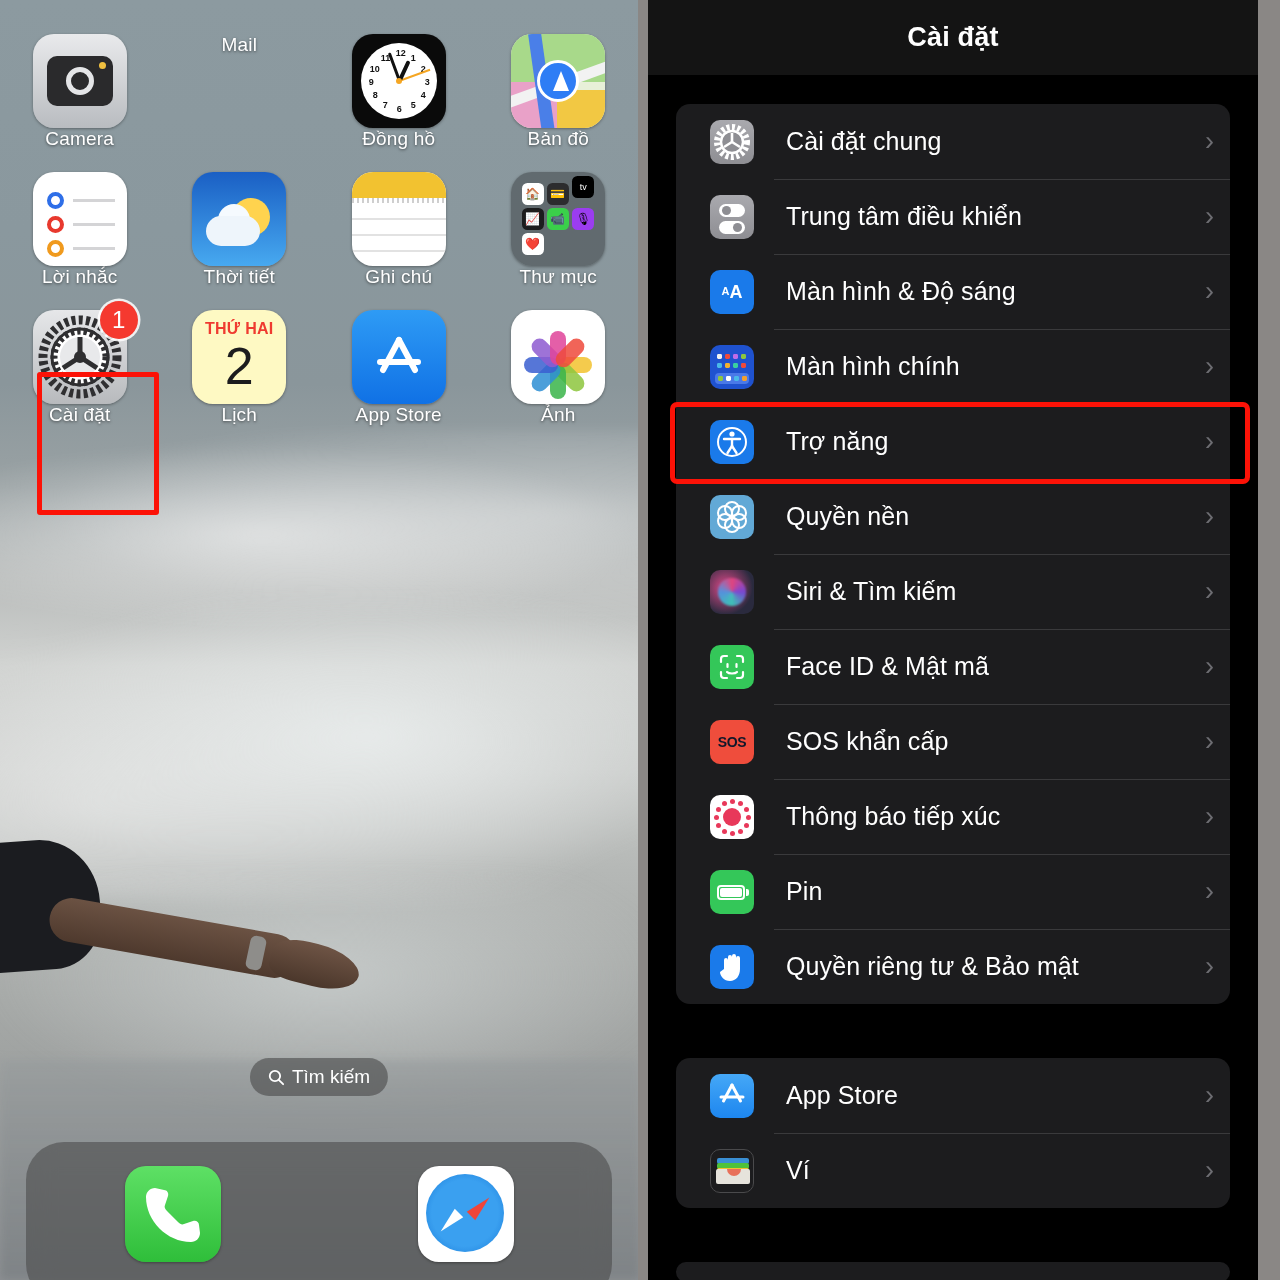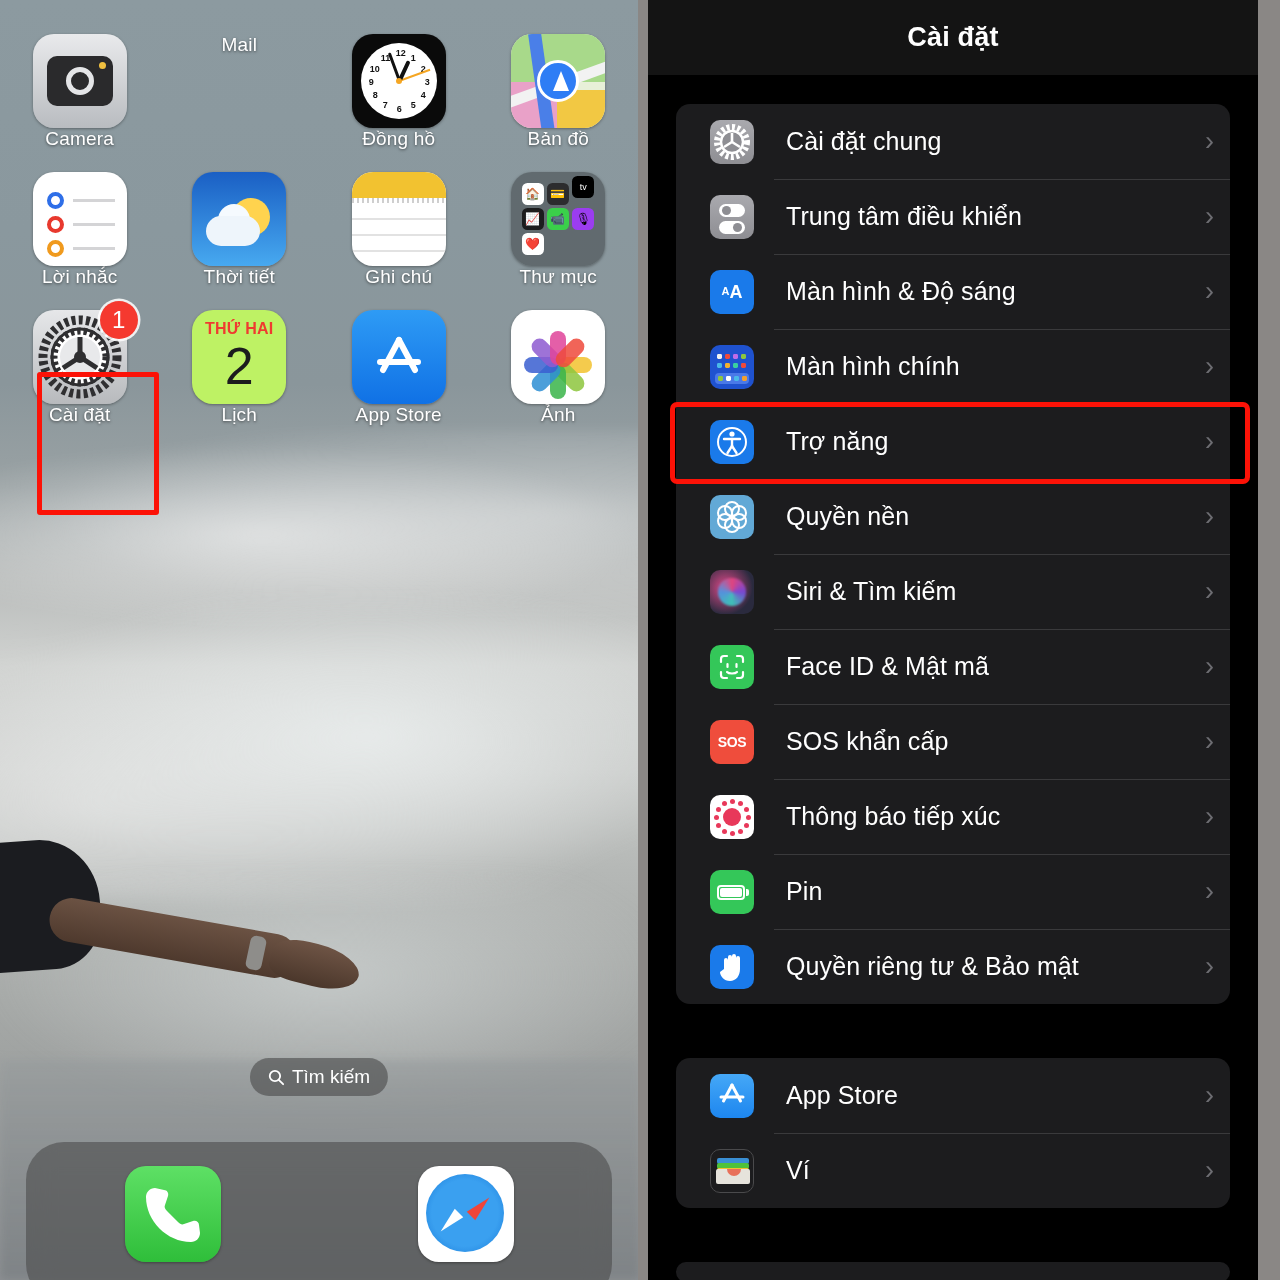--- a/index.html
+++ b/index.html
@@ -143,21 +143,21 @@
   .ic-notes .l { position:absolute; left:0; width:94px; height:1.6px; background:#e2e2e2; }
 
   .ic-folder { background: rgba(88,96,100,.82); }
   .ic-folder .mini {
     position:absolute; width:22px; height:22px; border-radius:5.5px; overflow:hidden;
     font-size:12px; display:flex; align-items:center; justify-content:center;
   }
 
   .ic-settings { background: linear-gradient(180deg,#e6e7e9,#b8babd); }
 
-  .ic-cal { background:#bef264; }
+  .ic-cal { background:#fef9c3; }
   .ic-cal .day { position:absolute; left:0; top:10px; width:94px; text-align:center; font-size:16px; font-weight:700; color:#ef3b30; letter-spacing:.3px;}
   .ic-cal .num { position:absolute; left:0; top:26px; width:94px; text-align:center; font-size:52px; color:#1c1c1e; font-weight:300; line-height:60px;}
 
   .ic-appstore { background: linear-gradient(180deg,#2e9bf5,#1071e5); }
   .ic-appstore .a { position:absolute; left:50%; top:50%; transform:translate(-50%,-50%); }
 
   .ic-photos { background:#fff; }
   .ic-photos .pet { position:absolute; left:47px; top:47px; width:34px; height:16px; border-radius:8px; transform-origin: 0 50%; opacity:.86; }
 
   .ic-phone { background: linear-gradient(180deg,#5ee065,#2fbe3a); }
@@ -237,21 +237,21 @@
   .si-home { background:#1f52cf; }
   .si-home .d { position:absolute; width:5px; height:5px; border-radius:1.4px; }
   .si-home .dockbar { position:absolute; left:5px; bottom:5px; width:34px; height:11px; border-radius:4px; background:#4a79e8; }
   .si-access { background:#1a7aea; }
   .si-access .circ { position:absolute; left:7px; top:7px; width:30px; height:30px; border-radius:50%; border:2.5px solid #fff; }
   .si-wall { background:#62a9d6; }
   .si-siri { background: radial-gradient(circle at 35% 40%, #e04a8a, #2a2a3e 70%), #151520; }
   .si-siri .sw { position:absolute; left:8px; top:8px; width:28px; height:28px; border-radius:50%;
     background: conic-gradient(#e8457f,#7a4ae0,#3ad0c0,#4a9ae8,#e8457f); opacity:.9; filter: blur(1px); }
   .si-faceid { background:#34c759; }
-  .si-sos { background:#ef4d3c; color:#ffffff; display:flex; align-items:center; justify-content:center;
+  .si-sos { background:#ef4d3c; color:#0f172a; display:flex; align-items:center; justify-content:center;
     font-size:14px; font-weight:800; letter-spacing:-.3px; }
   .si-expo { background:#fff; }
   .si-expo .core { position:absolute; left:13px; top:13px; width:18px; height:18px; border-radius:50%; background:#e8385a; }
   .si-expo .sd { position:absolute; width:5px; height:5px; border-radius:50%; background:#e8385a; }
   .si-battery { background:#34c759; }
   .si-battery .shell { position:absolute; left:7px; top:15px; width:28px; height:15px; border:2px solid #fff; border-radius:4px; }
   .si-battery .tip { position:absolute; left:36px; top:19px; width:3px; height:7px; background:#fff; border-radius:0 2px 2px 0; }
   .si-privacy { background:#1a7aea; }
   .si-appstore { background: linear-gradient(180deg,#45a8f7,#1d86ef); }
   .si-wallet { background:#1c1c1e; border:1.5px solid #4a4a4c; }

